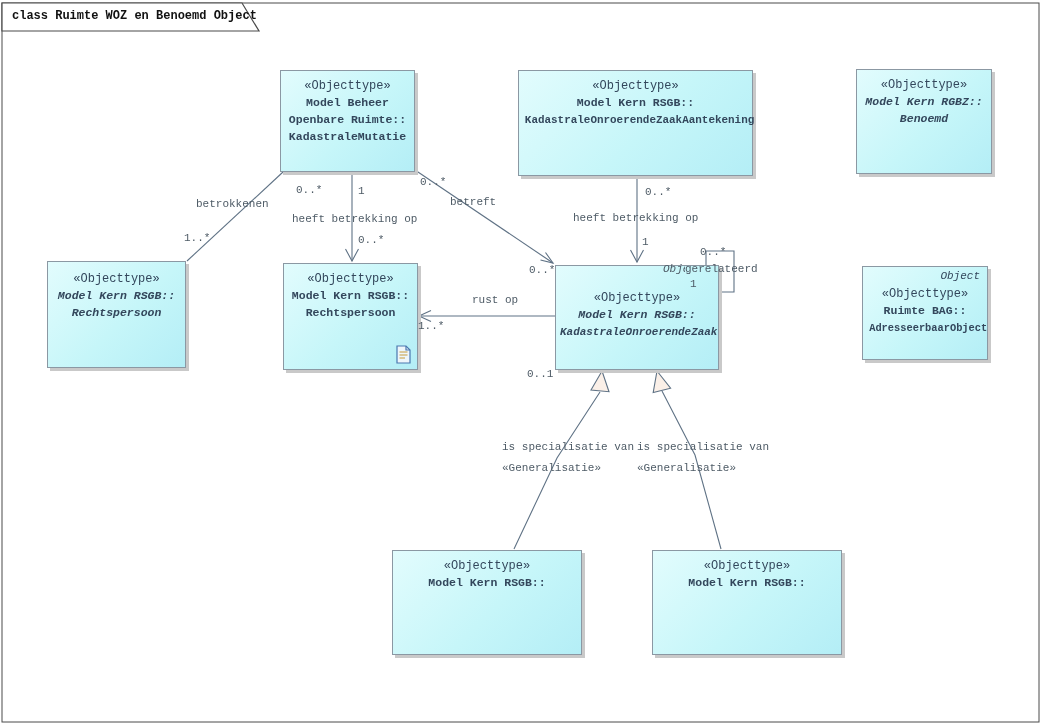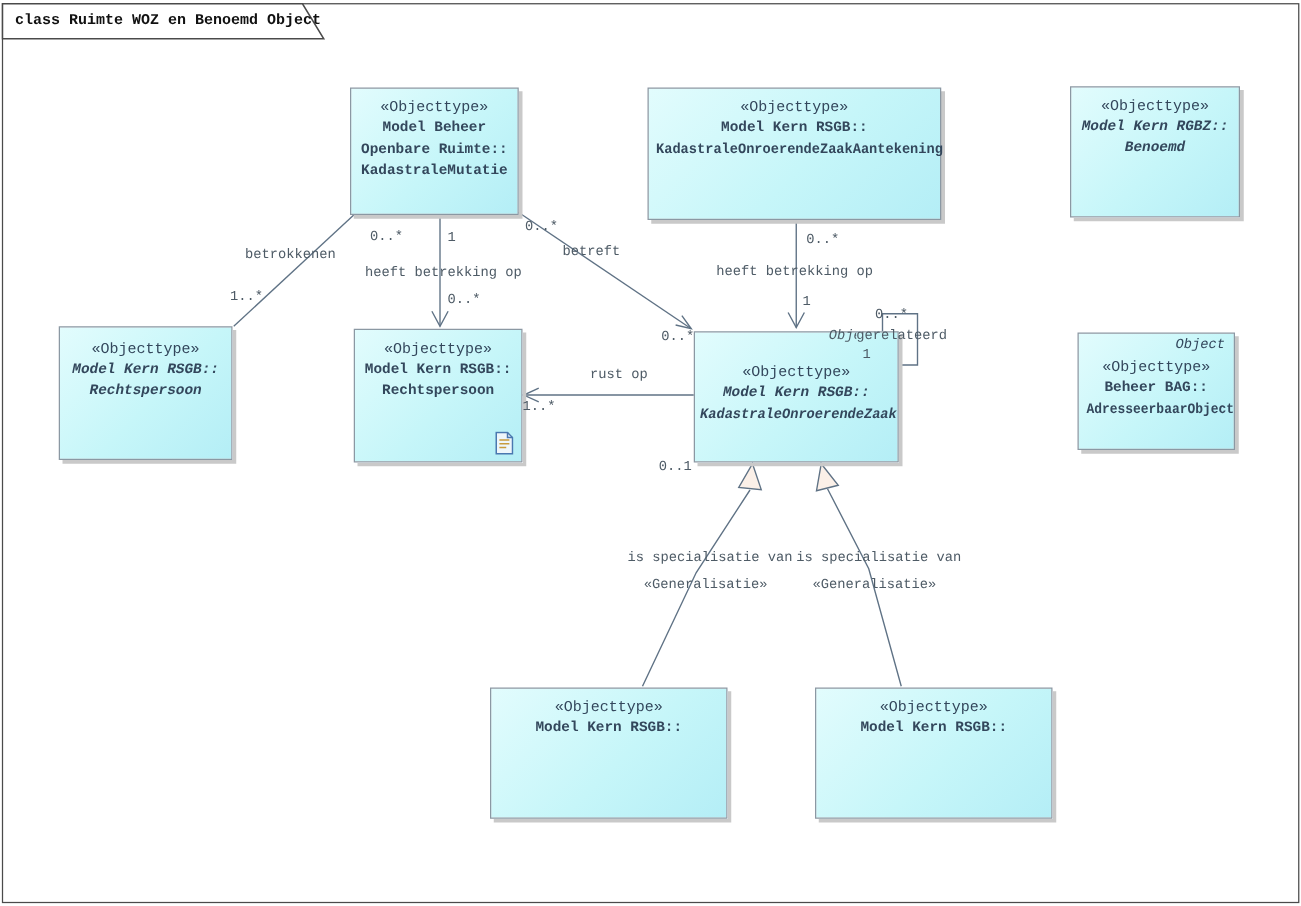--- a/index.html
+++ b/index.html
@@ -26,21 +26,21 @@
     position:absolute;top:3px;right:7px;font-size:11px;font-style:italic;
     font-weight:normal;text-align:right;white-space:nowrap;
   }
   .sx95{transform:scaleX(.95);transform-origin:50% 50%;}
   .sx90{transform:scaleX(.90);transform-origin:50% 50%;}
   .note-icon{position:absolute;right:6px;bottom:5px;width:15px;height:19px;}
   .elabel{
     position:absolute;z-index:3;font-size:11px;color:#4e5b66;
     line-height:13px;white-space:nowrap;
   }
-  .elabel.center{text-align:right;}
+  .elabel.center{text-align:left;}
   .elabel.clip{overflow:hidden;font-style:italic;}
 </style>
 </head>
 <body>
 
 <div id="canvas">
 
   <svg class="layer" width="1041" height="725" viewBox="0 0 1041 725">
 
     <rect x="2" y="3" width="1037" height="719" fill="none" stroke="#4a4a4a" stroke-width="1"></rect>
@@ -125,21 +125,21 @@
 
   <div class="node" style="left:555px;top:265px;width:164px;height:105px;padding-top:24px;">
     <div class="stereo">«Objecttype»</div>
     <div class="nline italic">Model Kern RSGB::</div>
     <div class="nline italic sx95">KadastraleOnroerendeZaak</div>
   </div>
 
   <div class="node" style="left:862px;top:266px;width:126px;height:94px;padding-top:19px;">
     <div class="corner">Object</div>
     <div class="stereo">«Objecttype»</div>
-    <div class="nline">Beheer BAG::</div>
+    <div class="nline">Ruimte BAG::</div>
     <div class="nline sx90">AdresseerbaarObject</div>
   </div>
 
   <div class="node" style="left:392px;top:550px;width:190px;height:105px;padding-top:7px;">
     <div class="stereo">«Objecttype»</div>
     <div class="nline">Model Kern RSGB::</div>
   </div>
 
   <div class="node" style="left:652px;top:550px;width:190px;height:105px;padding-top:7px;">
     <div class="stereo">«Objecttype»</div>

